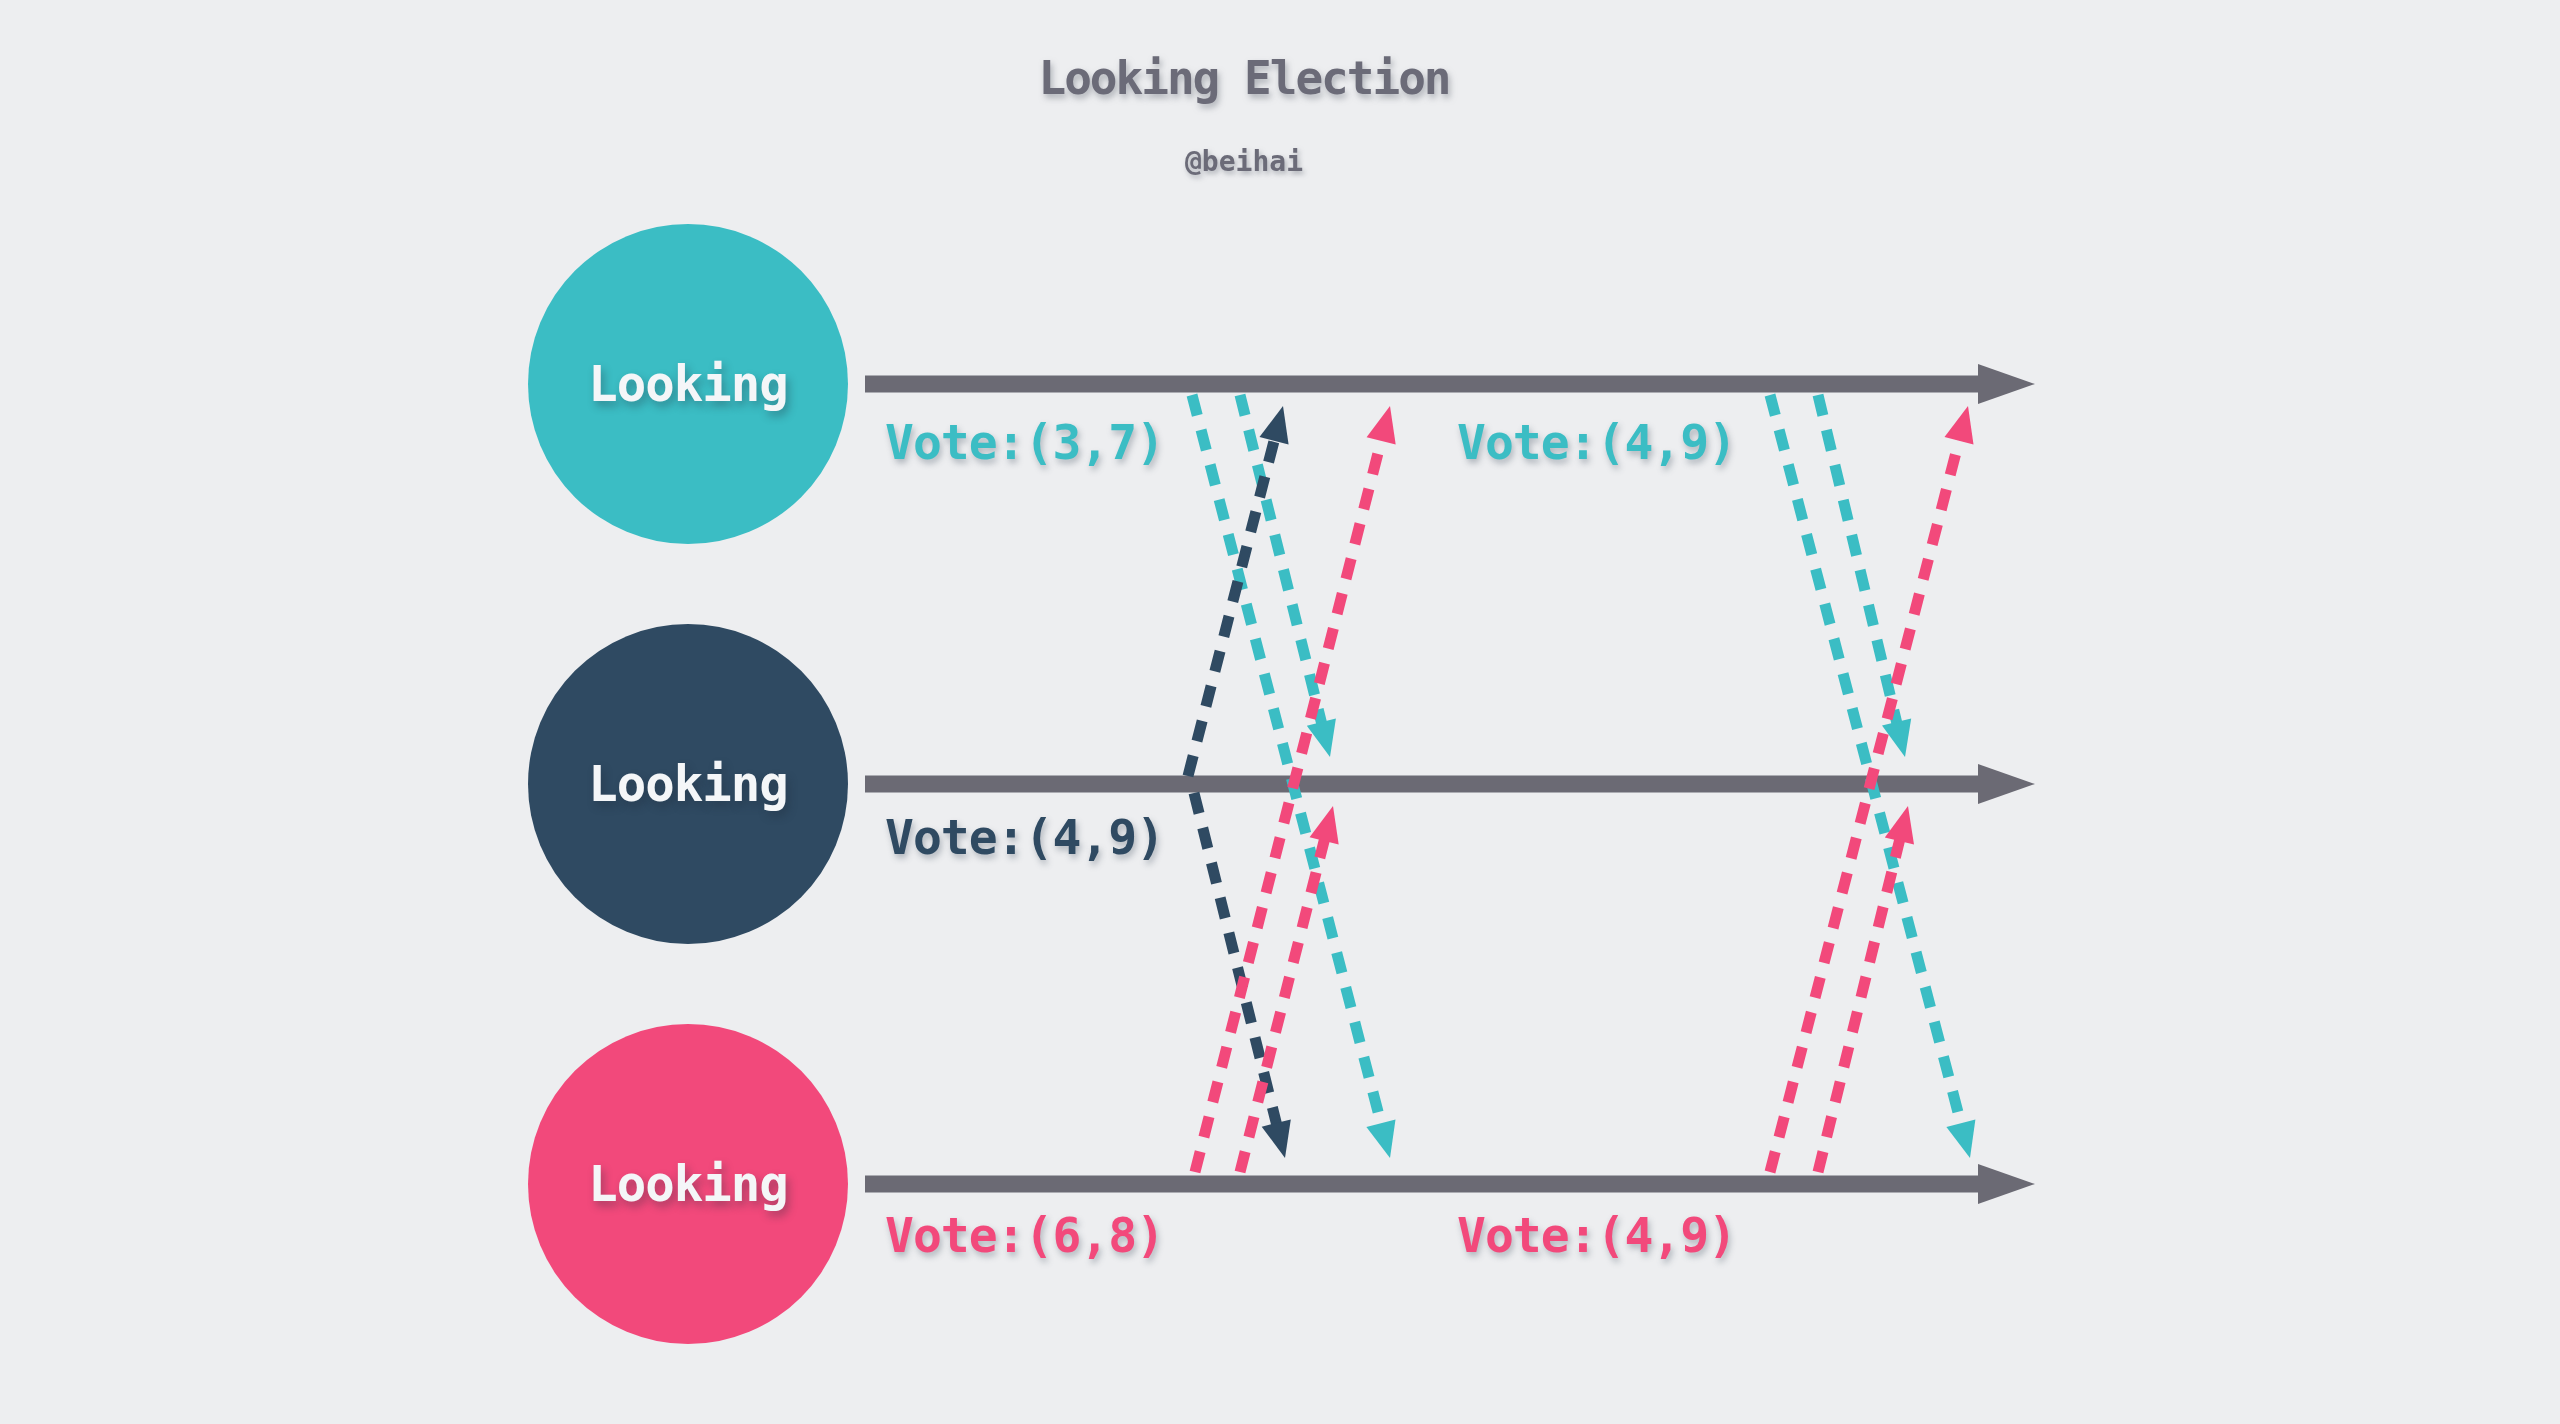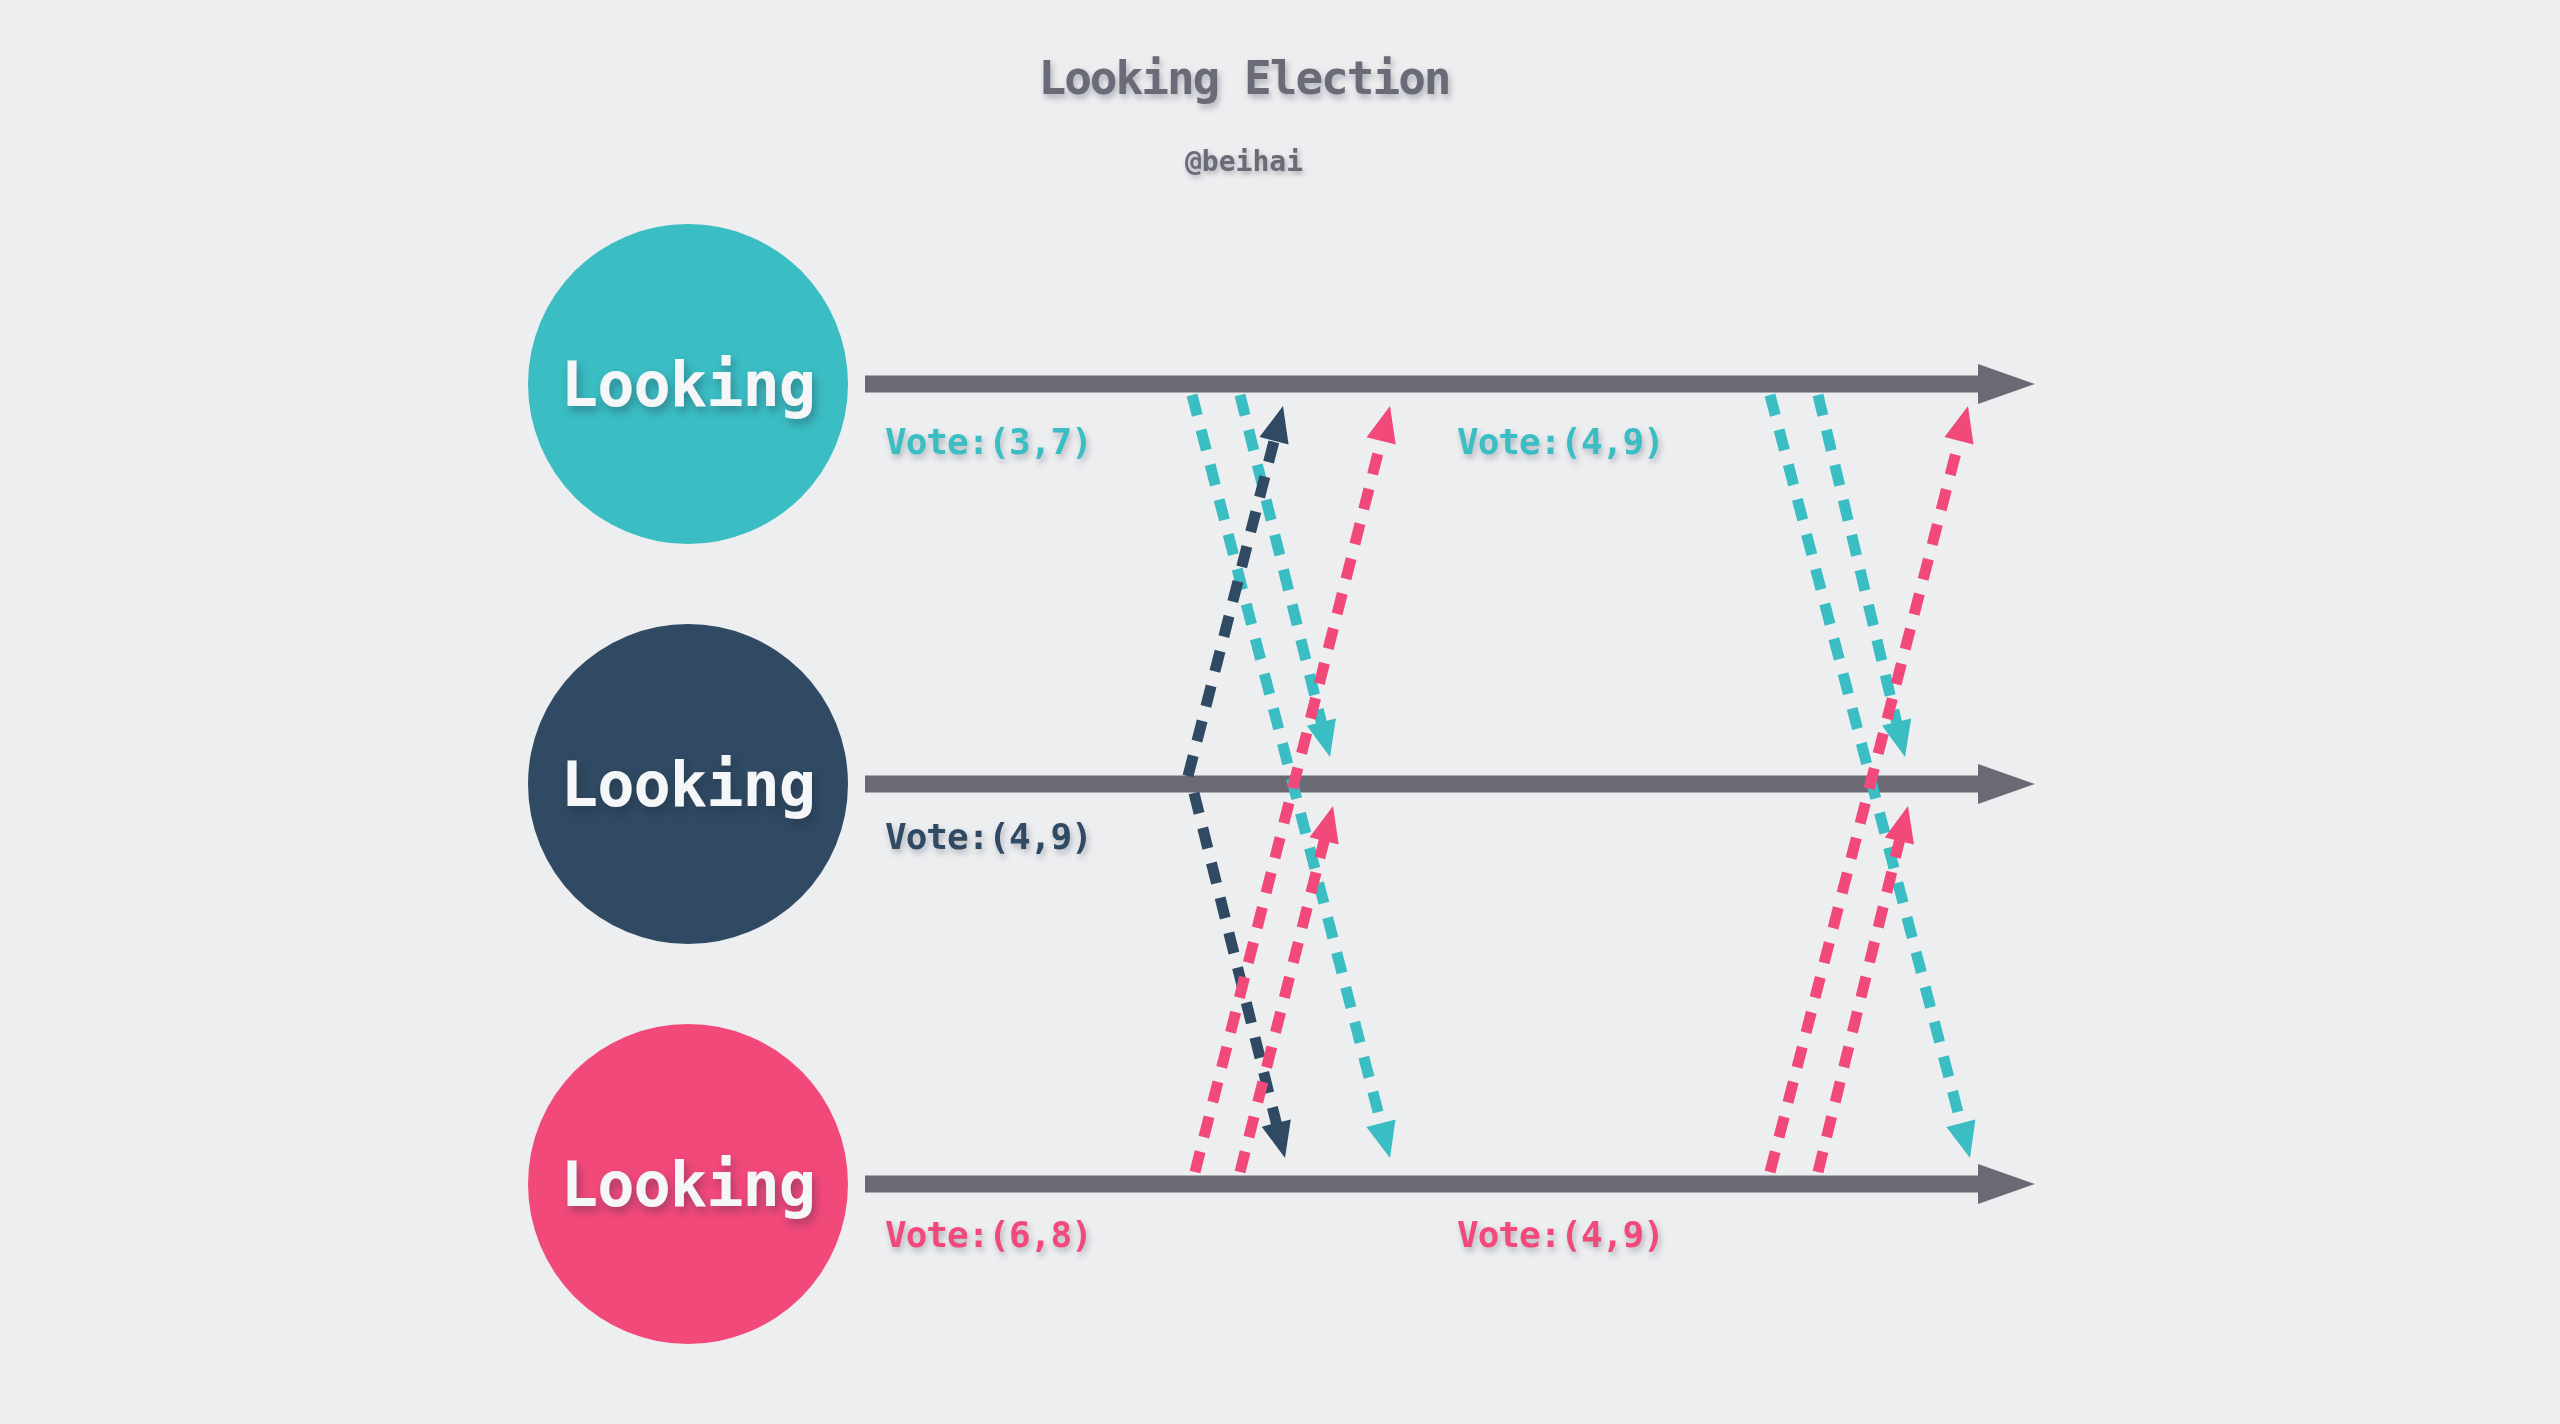--- a/index.html
+++ b/index.html
@@ -7,26 +7,26 @@
          font-family:"DejaVu Sans Mono","Liberation Mono",monospace;font-weight:bold;}
   #arrow-layer{position:absolute;top:0;left:0;}
   .title{position:absolute;top:51px;left:1244px;transform:translateX(-50%);
          font-size:46px;letter-spacing:-2px;white-space:nowrap;
          text-shadow:2px 4px 6px rgba(120,125,135,0.55);}
   .subtitle{position:absolute;top:145px;left:1244px;transform:translateX(-50%);
          font-size:28px;white-space:nowrap;
          text-shadow:2px 3px 5px rgba(120,125,135,0.55);}
   .node{position:absolute;width:320px;height:320px;border-radius:50%;
         display:flex;align-items:center;justify-content:center;}
-  .node span{color:#F4F6F8;font-size:62px;letter-spacing:-1px;
+  .node span{color:#F4F6F8;font-size:49px;letter-spacing:-1px;
         text-shadow:3px 5px 8px rgba(30,40,55,0.35);}
   .node1{left:528px;top:224px;}
   .node2{left:528px;top:624px;}
   .node3{left:528px;top:1024px;}
-  .vote{position:absolute;font-size:36px;letter-spacing:-1px;line-height:54px;white-space:nowrap;
+  .vote{position:absolute;font-size:48px;letter-spacing:-1px;line-height:54px;white-space:nowrap;
         text-shadow:2px 4px 6px rgba(100,110,125,0.45);}
   .v-n1-r1{left:885px;top:415px;}
   .v-n1-r2{left:1457px;top:415px;}
   .v-n2-r1{left:885px;top:810px;}
   .v-n3-r1{left:885px;top:1208px;}
   .v-n3-r2{left:1457px;top:1208px;}
 </style>
 </head>
 <body style="background: rgb(237, 238, 240);">
 

